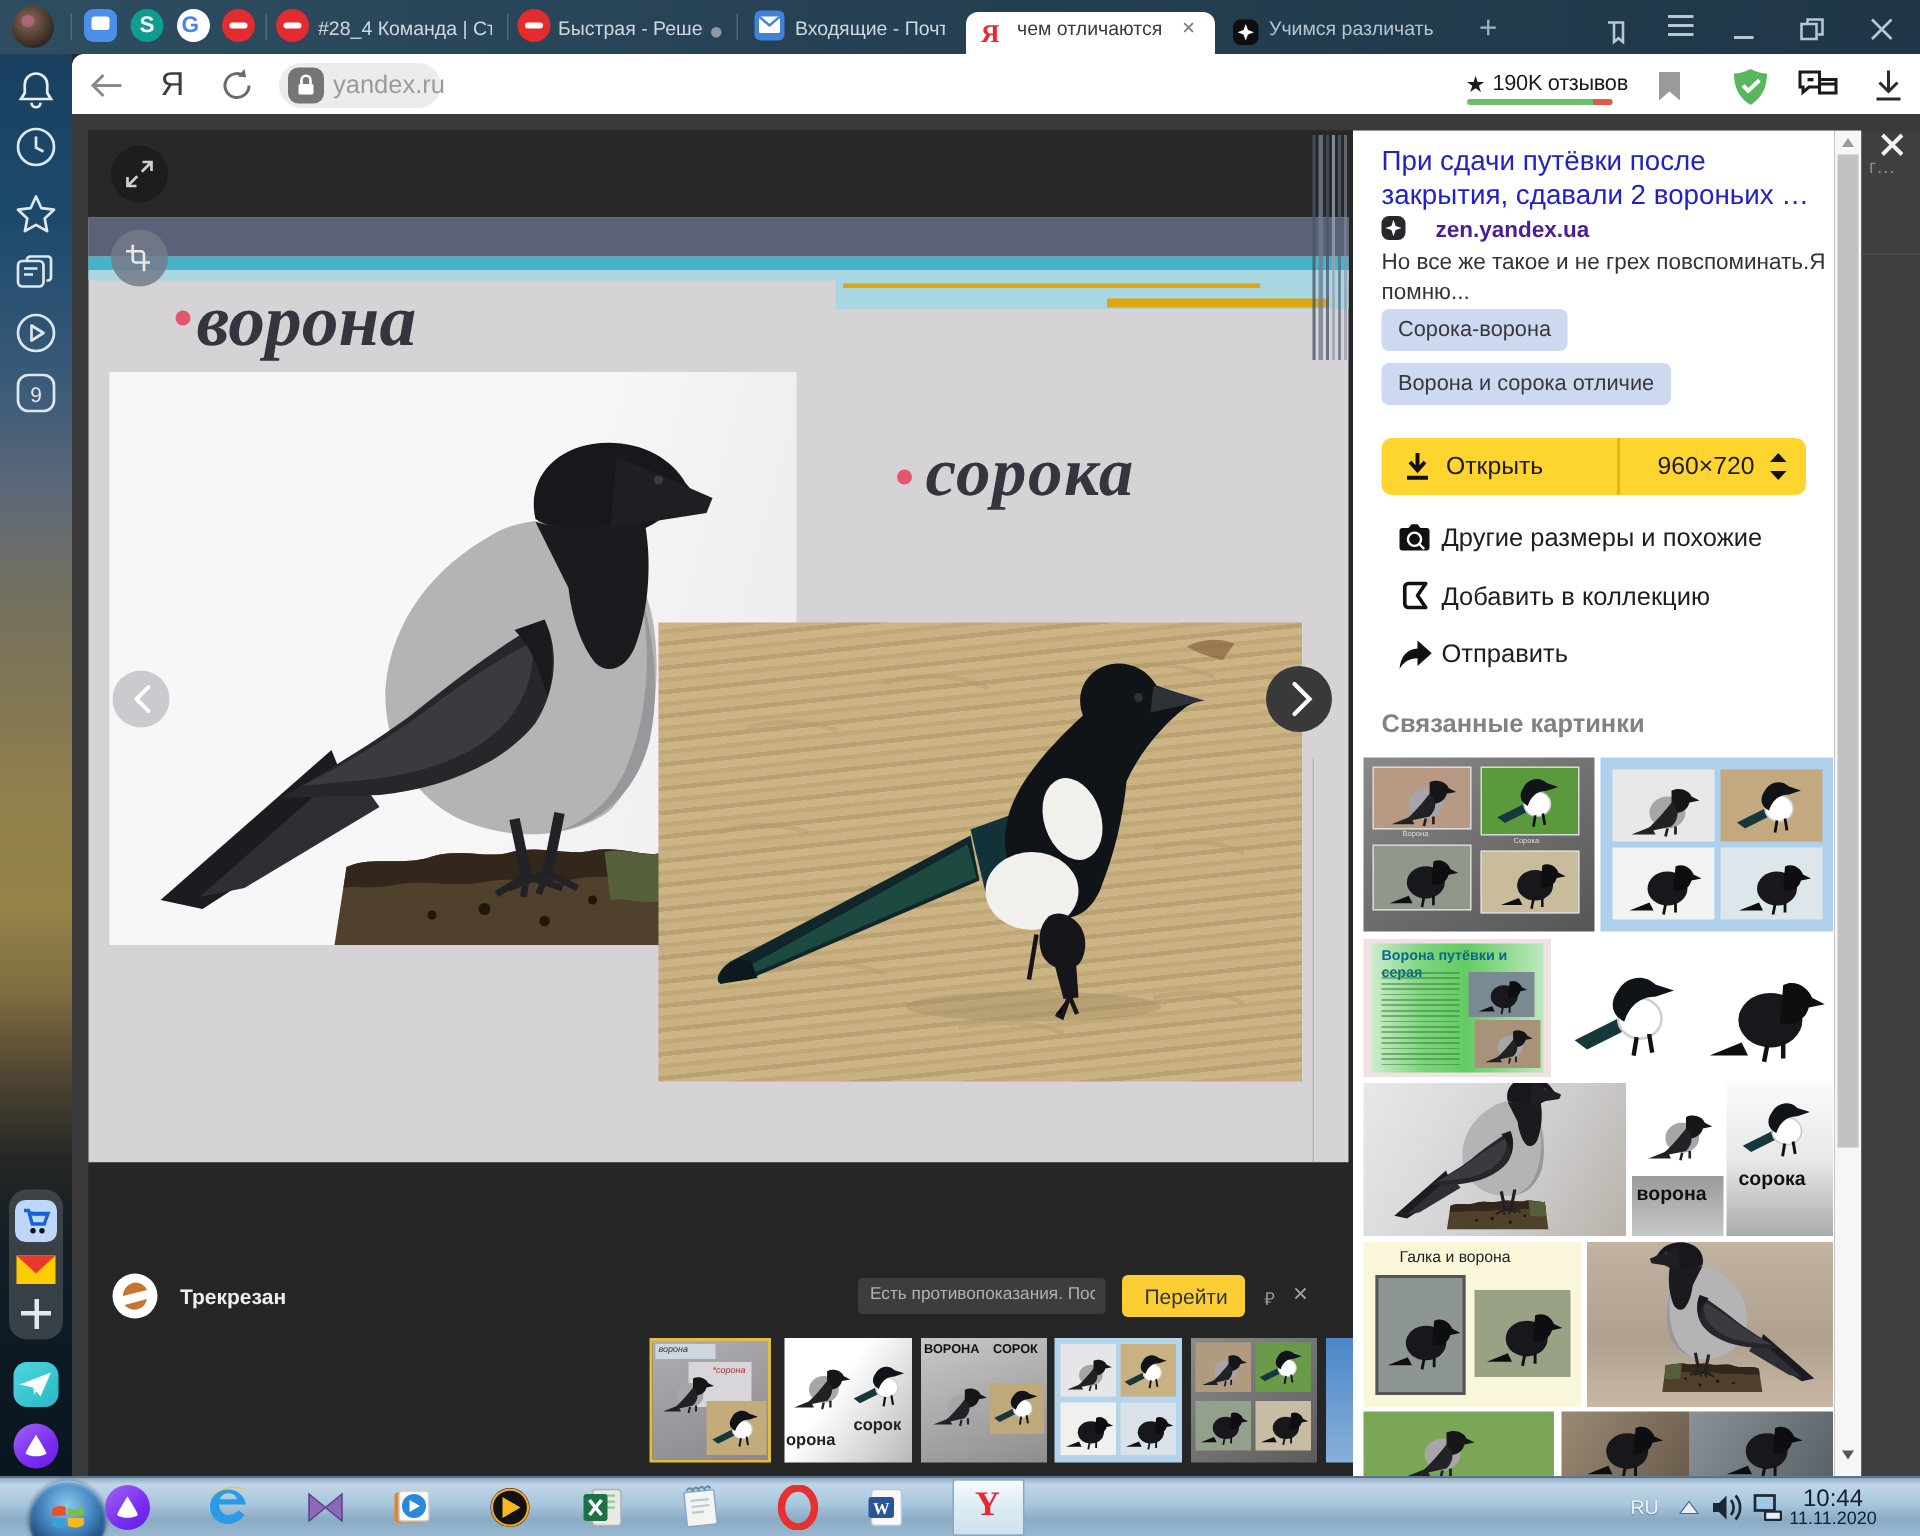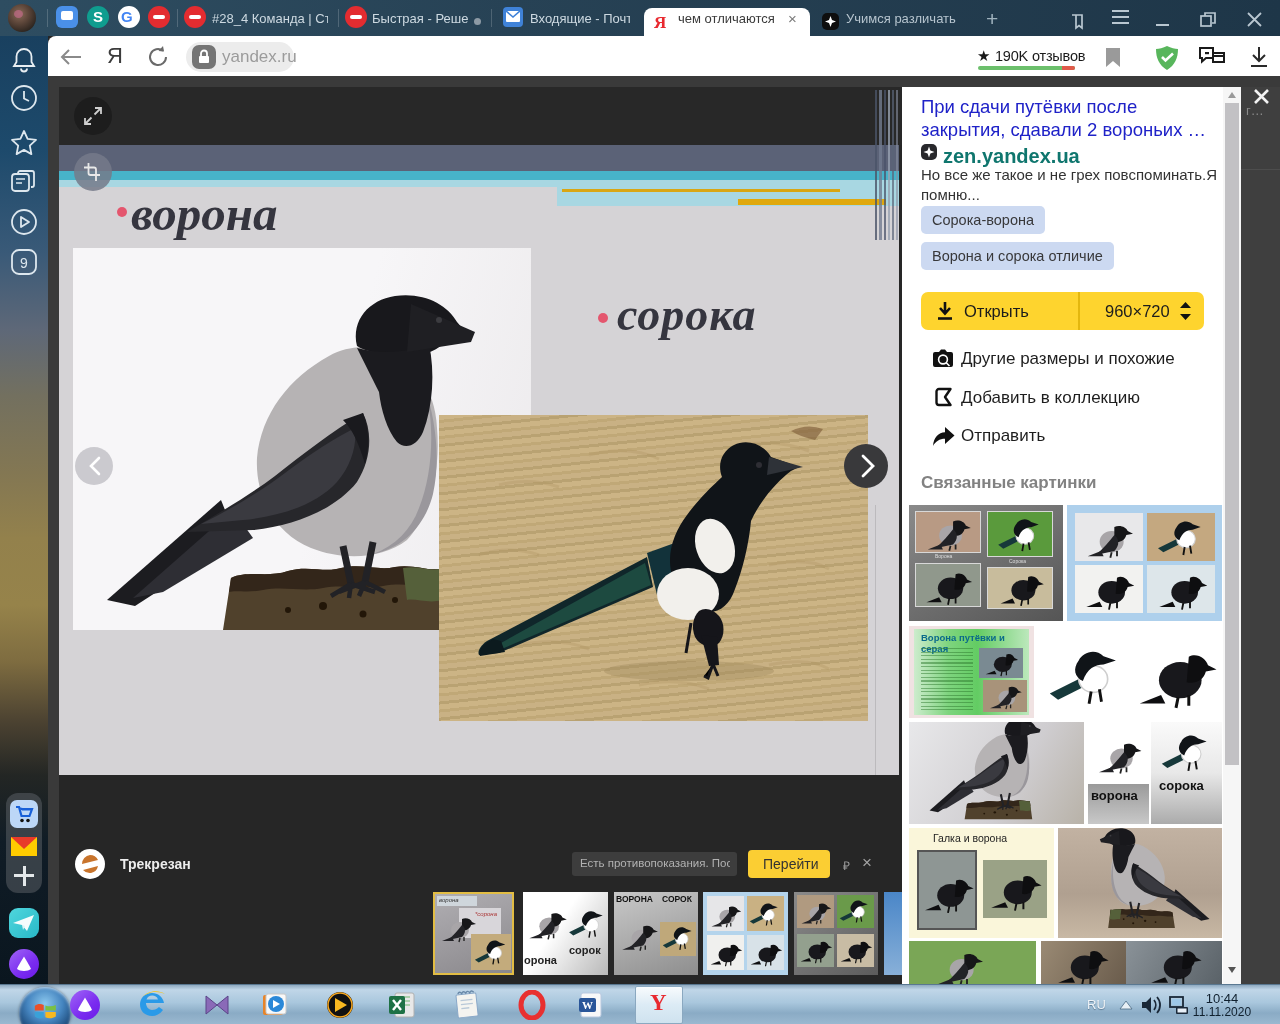--- a/index.html
+++ b/index.html
@@ -358,21 +358,21 @@
         </svg>
     </div>
     <div class="abs" style="left:825px;top:117px;width:18px;height:83px;background:linear-gradient(180deg,#4a86c8,#88b0d8)"></div>
   </div>
   <div id="panel" class="abs">
     <div class="abs" style="left:19px;top:8px;width:290px;font-size:18.5px;line-height:23px;color:#1f22c8">При сдачи путёвки после закрытия, сдавали 2 вороньих …</div>
     <div class="abs" style="left:19px;top:57px;width:16px;height:16px;border-radius:5px;background:#28282c"></div>
     <svg class="abs" style="left:19px;top:57px" width="16" height="16">
         <path d="M8,2.5 L9.4,6.6 L13.5,8 L9.4,9.4 L8,13.5 L6.6,9.4 L2.5,8 L6.6,6.6 Z" fill="#fff"></path>
       </svg>
-    <div class="abs" style="left:41px;top:58px;font-size:20px;font-weight:bold;color:#0f766e">zen.yandex.ua</div>
+    <div class="abs" style="left:55px;top:58px;font-size:15px;font-weight:bold;color:#4c1d95">zen.yandex.ua</div>
     <div class="abs" style="left:19px;top:78px;width:306px;font-size:15px;line-height:20px;color:#333">Но все же такое и не грех повспоминать.Я помню...</div>
     <div class="abs" style="left:19px;top:119px;height:28px;border-radius:5px;background:#ccd9f1;font-size:14.5px;color:#38383a;padding:6px 11px 0">Сорока-ворона</div>
     <div class="abs" style="left:19px;top:155px;height:28px;border-radius:5px;background:#ccd9f1;font-size:14.5px;color:#38383a;padding:6px 11px 0">Ворона и сорока отличие</div>
     <div class="abs" style="left:19px;top:205px;width:283px;height:38px;border-radius:7px;background:#fed42e"></div>
     <div class="abs" style="left:176px;top:205px;width:1.5px;height:38px;background:#e3b70e"></div>
     <svg class="abs" style="left:33px;top:214px" width="20" height="20">
         <path d="M10,1 v10 M5,7 l5,5.5 l5,-5.5" fill="none" stroke="#111" stroke-width="2.6"></path>
         <path d="M3,17.5 h14" stroke="#111" stroke-width="2.6"></path>
       </svg>
     <div class="abs" style="left:62px;top:215px;font-size:16.5px;color:#1c1c1c">Открыть</div>
@@ -585,15 +585,15 @@
     <svg class="abs" style="left:1140px;top:9px" width="24" height="22">
       <path d="M2,8 h4 l5,-5 v16 l-5,-5 H2 Z" fill="#1a2838"></path>
       <path d="M14,6 a8,8 0 0 1 0,10 M17,3 a12,12 0 0 1 0,16" fill="none" stroke="#1a2838" stroke-width="1.8"></path>
     </svg>
     <svg class="abs" style="left:1168px;top:10px" width="22" height="20">
       <rect x="2" y="2" width="13" height="10" fill="none" stroke="#1a2838" stroke-width="1.8"></rect>
       <rect x="4" y="4" width="9" height="6" fill="#9ec8e8"></rect>
       <rect x="8" y="12" width="12" height="7" rx="1" fill="#1a2838"></rect>
       <rect x="9.5" y="13.5" width="9" height="4" fill="#e8f0f8"></rect>
     </svg>
-    <div class="abs" style="left:1192px;top:6px;width:60px;font-size:13px;color:#10202e;text-align:center">10:44</div>
+    <div class="abs" style="left:1192px;top:6px;width:60px;font-size:16px;color:#10202e;text-align:center">10:44</div>
     <div class="abs" style="left:1187px;top:20px;width:70px;font-size:12px;color:#10202e;text-align:center">11.11.2020</div>
   </div>
 </div>
 </body></html>

